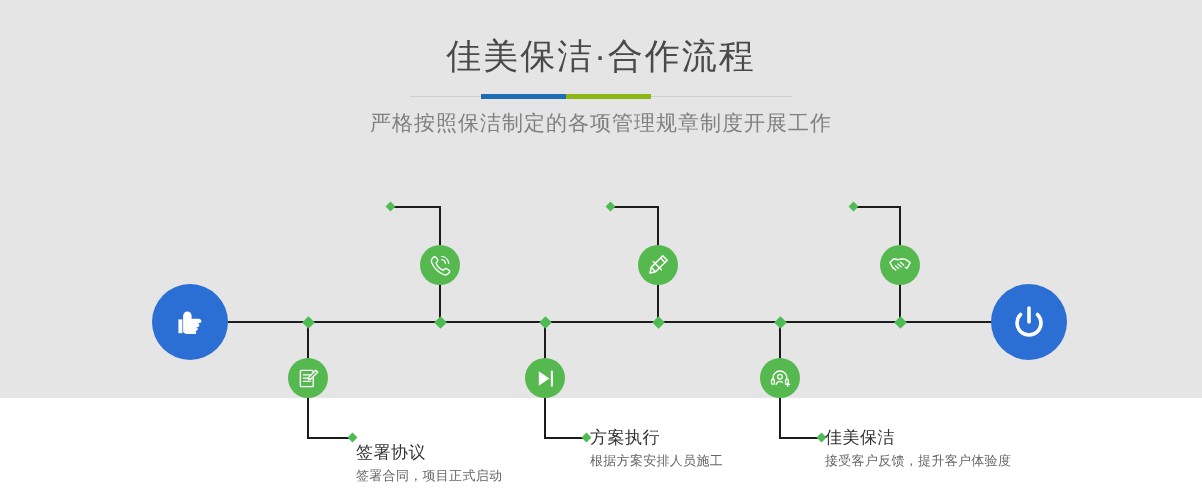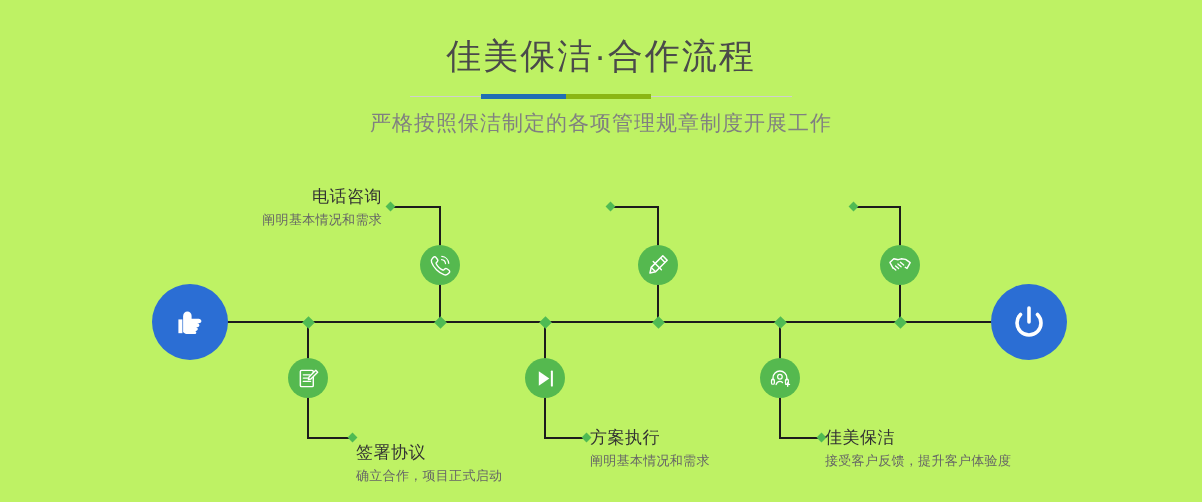--- a/index.html
+++ b/index.html
@@ -9,22 +9,22 @@
   }
   body {
     width: 1202px;
     height: 502px;
     font-family: "Liberation Sans", "DejaVu Sans", sans-serif;
     overflow: hidden;
   }
   #stage {
     position: relative;
     width: 1202px;
-    height: 502px;
-    background: #bef264;
+    height: 398px;
+    background: #e5e5e5;
   }
 
   
   .header {
     position: absolute;
     left: 0;
     top: 34px;
     width: 1202px;
     text-align: center;
   }
@@ -203,45 +203,41 @@
   </div>
   <div class="node-icon" style="left:420px; top:245px;">
     <span>
       <svg width="24" height="24" viewBox="0 0 24 24" aria-hidden="true">
         <path d="M5.5 4.2c0.7-0.7 1.8-0.6 2.4 0.2l1.6 2.1c0.5 0.7 0.4 1.6-0.2 2.2l-0.9 0.9c-0.3 0.3-0.4 0.8-0.2 1.2 0.6 1.2 1.7 2.7 3.0 3.9 1.2 1.1 2.5 1.9 3.5 2.3 0.4 0.2 0.9 0.1 1.2-0.2l0.8-0.8c0.6-0.6 1.5-0.7 2.2-0.2l2.1 1.5c0.8 0.6 0.9 1.7 0.2 2.4l-1.1 1.1c-1.1 1.1-2.7 1.4-4.2 0.9-2.4-0.8-5.1-2.6-7.4-4.9C6.2 14.4 4.4 11.8 3.6 9.4 3.1 8 3.4 6.4 4.5 5.3z" fill="none" stroke="#ffffff" stroke-width="1.4" stroke-linejoin="round"></path>
         <path d="M13.8 3.4a7.6 7.6 0 0 1 6.9 6.9" fill="none" stroke="#ffffff" stroke-width="1.3" stroke-linecap="round"></path>
         <path d="M13.6 6.6a4.4 4.4 0 0 1 3.9 3.9" fill="none" stroke="#ffffff" stroke-width="1.3" stroke-linecap="round"></path>
       </svg>
     </span>
   </div>
-  <div class="label-block top" style="left:110px; top:186px; width:272px;">
-    <div class="lbl-title">电话咨询</div>
-    <div class="lbl-desc">阐明基本情况和需求</div>
-  </div>
 
   <div class="branch">
     <div class="stem" style="left:307px; top:322px; height:117px;"></div>
     <div class="arm" style="left:307px; top:437px; width:45px;"></div>
     <div class="diamond small" style="left:349px; top:434px;"></div>
     <div class="diamond" style="left:304px; top:318px;"></div>
   </div>
   <div class="node-icon" style="left:288px; top:358px;">
     <span>
       <svg width="23" height="23" viewBox="0 0 24 24" aria-hidden="true">
         <rect x="3.5" y="3.5" width="13.5" height="17" rx="1.2" fill="none" stroke="#ffffff" stroke-width="1.5"></rect>
         <line x1="6.6" y1="8.2" x2="13.6" y2="8.2" stroke="#ffffff" stroke-width="1.4" stroke-linecap="round"></line>
         <line x1="6.6" y1="11.6" x2="12.2" y2="11.6" stroke="#ffffff" stroke-width="1.4" stroke-linecap="round"></line>
         <line x1="6.6" y1="15.0" x2="14.2" y2="15.0" stroke="#ffffff" stroke-width="1.4" stroke-linecap="round"></line>
         <path d="M19.6 3.4l2.0 2.0-7.1 7.1-2.6 0.6 0.6-2.6z" fill="#55b94f" stroke="#ffffff" stroke-width="1.4" stroke-linejoin="round"></path>
       </svg>
     </span>
   </div>
   <div class="label-block bottom" style="left:356px; top:442px; width:300px;">
     <div class="lbl-title">签署协议</div>
-    <div class="lbl-desc">确立合作，项目正式启动</div>
+    <div class="lbl-desc">签署合同，项目正式启动</div>
   </div>
 
   <div class="branch">
     <div class="stem" style="left:657px; top:206px; height:117px;"></div>
     <div class="arm" style="left:612px; top:206px; width:47px;"></div>
     <div class="diamond small" style="left:607px; top:203px;"></div>
     <div class="diamond" style="left:654px; top:318px;"></div>
   </div>
   <div class="node-icon" style="left:638px; top:245px;">
     <span>
@@ -263,21 +259,21 @@
   <div class="node-icon" style="left:525px; top:358px;">
     <span>
       <svg width="23" height="23" viewBox="0 0 24 24" aria-hidden="true">
         <path d="M5.0 4.4l11.0 7.6-11.0 7.6z" fill="#ffffff"></path>
         <rect x="17.6" y="3.6" width="2.1" height="16.8" rx="0.9" fill="#ffffff"></rect>
       </svg>
     </span>
   </div>
   <div class="label-block bottom" style="left:590px; top:427px; width:300px;">
     <div class="lbl-title">方案执行</div>
-    <div class="lbl-desc">阐明基本情况和需求</div>
+    <div class="lbl-desc">根据方案安排人员施工</div>
   </div>
 
   <div class="branch">
     <div class="stem" style="left:899px; top:206px; height:117px;"></div>
     <div class="arm" style="left:855px; top:206px; width:46px;"></div>
     <div class="diamond small" style="left:850px; top:203px;"></div>
     <div class="diamond" style="left:896px; top:318px;"></div>
   </div>
   <div class="node-icon" style="left:880px; top:245px;">
     <span>

